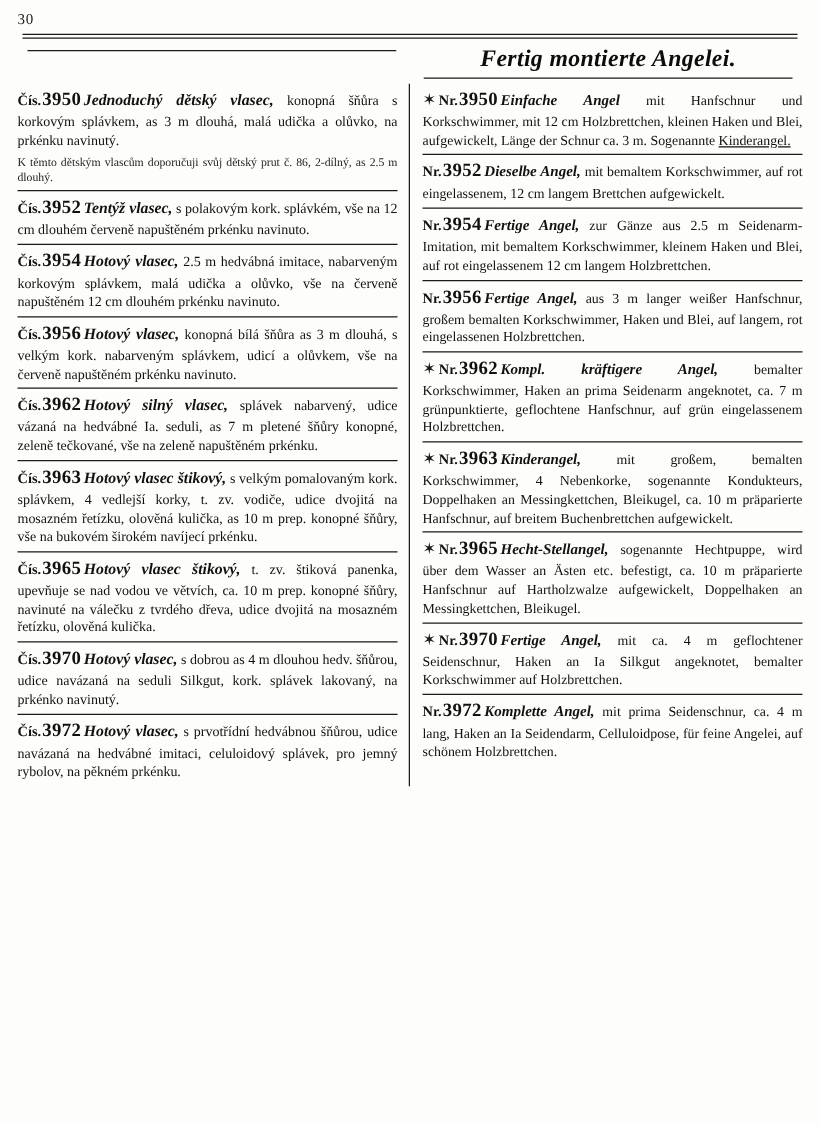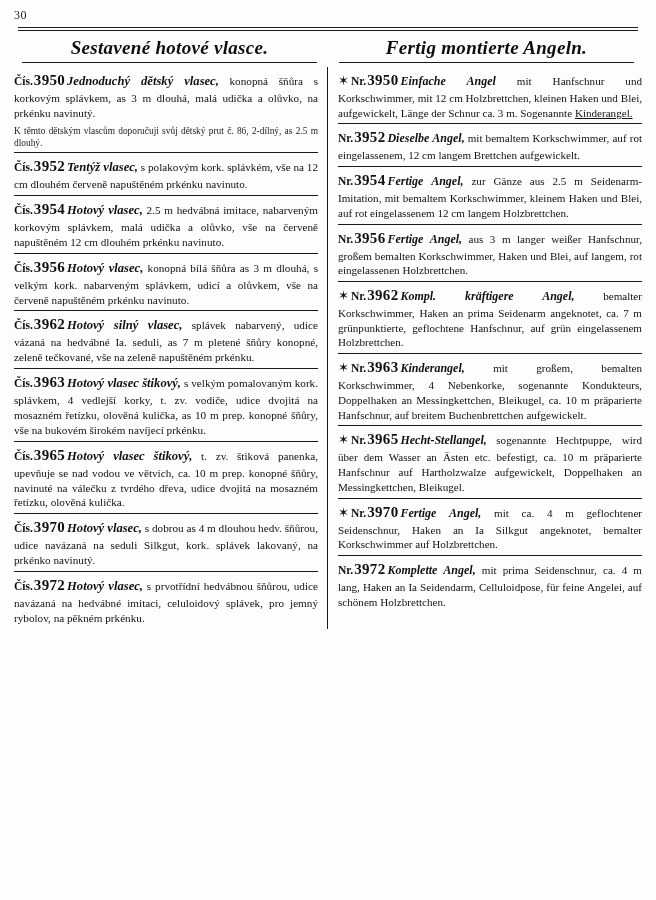--- a/index.html
+++ b/index.html
@@ -139,25 +139,24 @@
 
 <div class="page">
 
   <div class="page-number">30</div>
 
   <div class="rule-top"></div>
   <div class="rule-top2"></div>
 
   <div class="headers">
     <div class="head-col left">
-      <div class="head-title">Sestavené hotové vlasce.</div>
       <div class="head-underline"></div>
     </div>
     <div class="head-col right">
-      <div class="head-title">Fertig montierte Angeln.</div>
+      <div class="head-title">Fertig montierte Angelei.</div>
       <div class="head-underline"></div>
     </div>
   </div>
 
   <div class="columns">
 
     <div class="col left">
 
       <div class="entry">
         <div class="entry-body">

